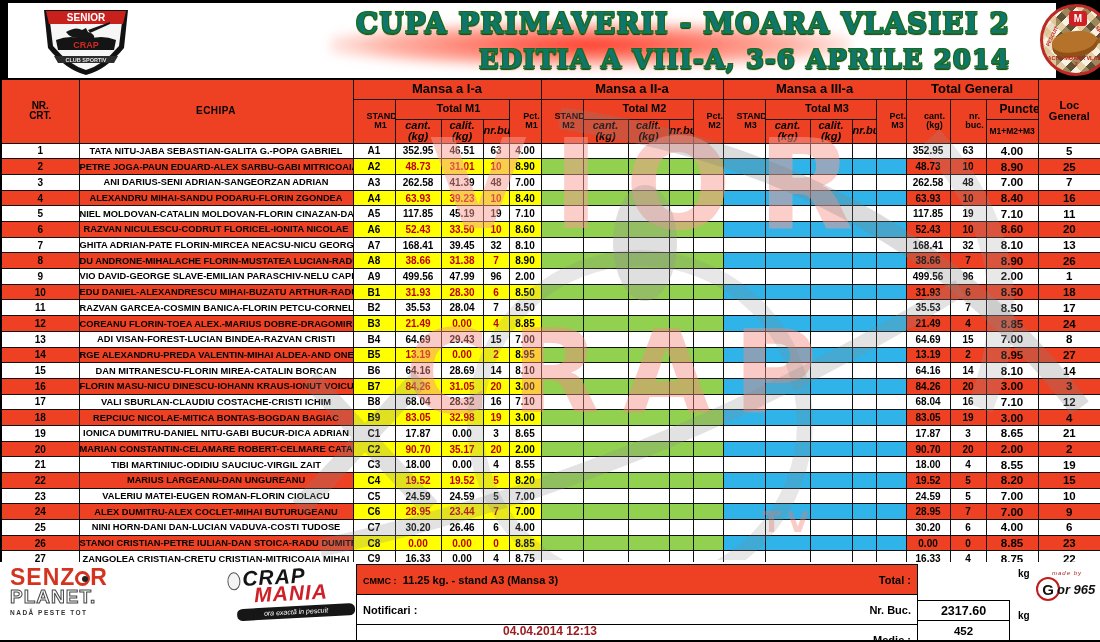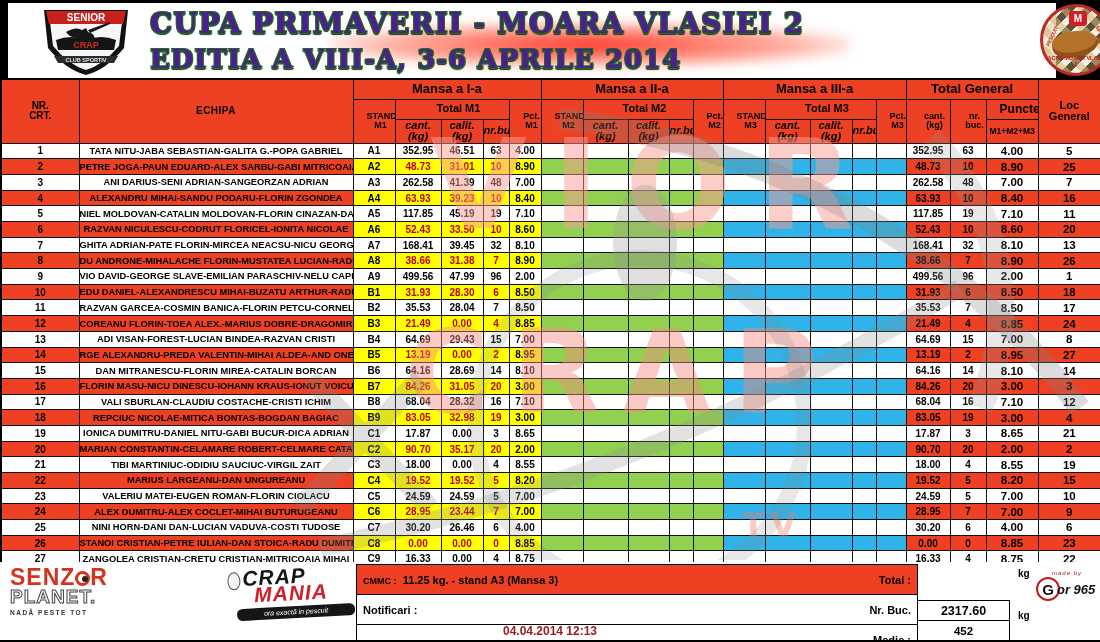--- a/index.html
+++ b/index.html
@@ -12,22 +12,22 @@
   
   .top-header { position:absolute; left:0; top:0; width:1100px; height:78px; background:#fff; }
   .edge { position:absolute; background:#000; }
   .edge-top { left:0; top:0; width:1100px; height:3px; }
   .edge-left { left:0; top:0; width:8px; height:78px; }
   .edge-right { right:0; top:0; width:44px; height:78px; }
 
   .title-glow { position:absolute; left:330px; top:22px; width:520px; height:46px;
     background:radial-gradient(ellipse at center, rgba(255,45,25,.95) 0%, rgba(255,80,50,.45) 55%, transparent 78%);
     filter:blur(5px); }
-  .title { position:absolute; left:150px; width:860px; text-align:left;
-    font-family:"DejaVu Serif", serif; font-weight:bold; color:#4c1d95;
+  .title { position:absolute; left:150px; width:860px; text-align:right;
+    font-family:"DejaVu Serif", serif; font-weight:bold; color:#0f766e;
     text-shadow:-1px -1px 0 #1d6b12, 1px -1px 0 #1d6b12, -1px 1px 0 #1d6b12, 1px 1px 0 #1d6b12, 0 2px 1px #143f0c;
     letter-spacing:1px; white-space:nowrap; }
   .title-1 { top:7px;  font-size:28px; }
   .title-2 { top:44px; font-size:26px; }
 
   
   .shield-wrap { position:absolute; left:36px; top:4px; width:100px; height:73px; }
   
   .round-logo { position:absolute; left:1040px; top:4px; width:72px; height:72px; border-radius:50%;
     background:
@@ -79,21 +79,21 @@
   .results tbody tr.alt td.m1 { background:#ffff00; color:#c00000; }
   .results tbody tr.alt td.m1.stand, .results tbody tr.alt td.m1.pct { color:#000; }
   .results tbody tr.alt td.m2 { background:#92d050; }
   .results tbody tr.alt td.m3 { background:#2fb3e8; }
 
   
   .wm { position:absolute; pointer-events:none; font-weight:bold; font-family:"DejaVu Sans", sans-serif; }
   .wm-vior  { left:430px; top:112px; font-size:125px; letter-spacing:26px; color:rgba(248,158,148,.50); }
   .wm-crap  { left:405px; top:305px; font-size:115px; letter-spacing:22px; color:rgba(244,140,128,.45); }
   .wm-sport { left:548px; top:488px; font-size:54px;  letter-spacing:13px; color:rgba(240,120,108,.42); }
-  .wm-tv    { left:742px; top:506px; font-size:33px;  letter-spacing:6px;  color:rgba(240,120,108,.38);text-align:center; }
+  .wm-tv    { left:762px; top:506px; font-size:28px;  letter-spacing:6px;  color:rgba(240,120,108,.38);text-align:center; }
   svg.wm-swirls { position:absolute; left:0; top:78px; pointer-events:none; }
 
   
   .footer { position:absolute; left:0; top:562px; width:1100px; height:80px; background:#fff; }
   .senzor { position:absolute; left:10px; top:4px; width:160px; }
   .senzor .l1 { font-size:23px; font-weight:900; color:#d4341f; letter-spacing:1px; line-height:22px; }
   .senzor .o-ring { display:inline-block; width:15px; height:15px; border:3px solid #d4341f; border-radius:50%;
     position:relative; top:1px; }
   .senzor .o-ring i { display:block; width:6px; height:6px; background:#222; border-radius:50%; margin:2px 0 0 4px; }
   .senzor .l2 { font-size:19px; font-weight:bold; color:#fdfdfd; -webkit-text-stroke:1px #444;

